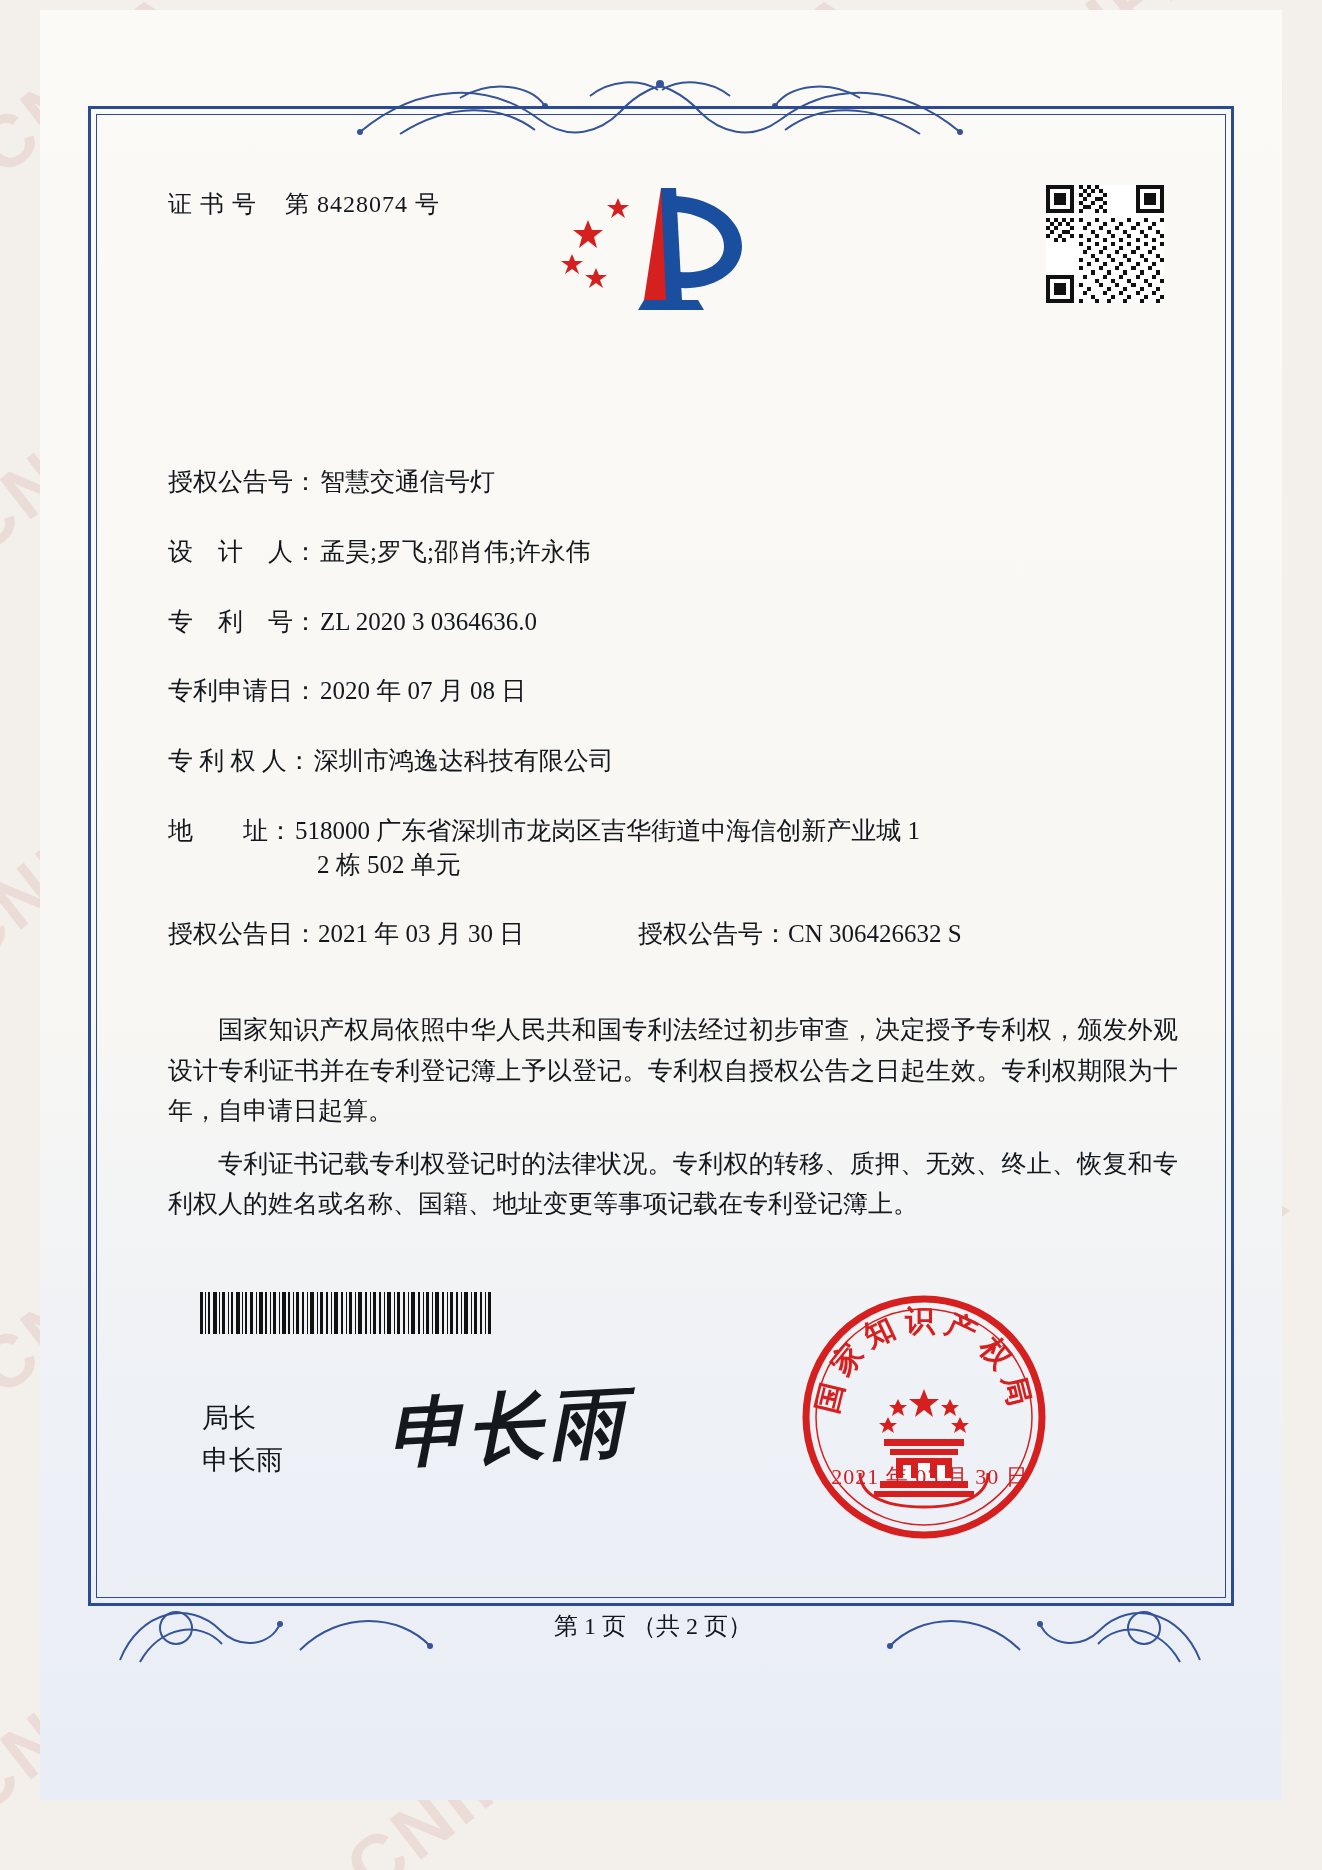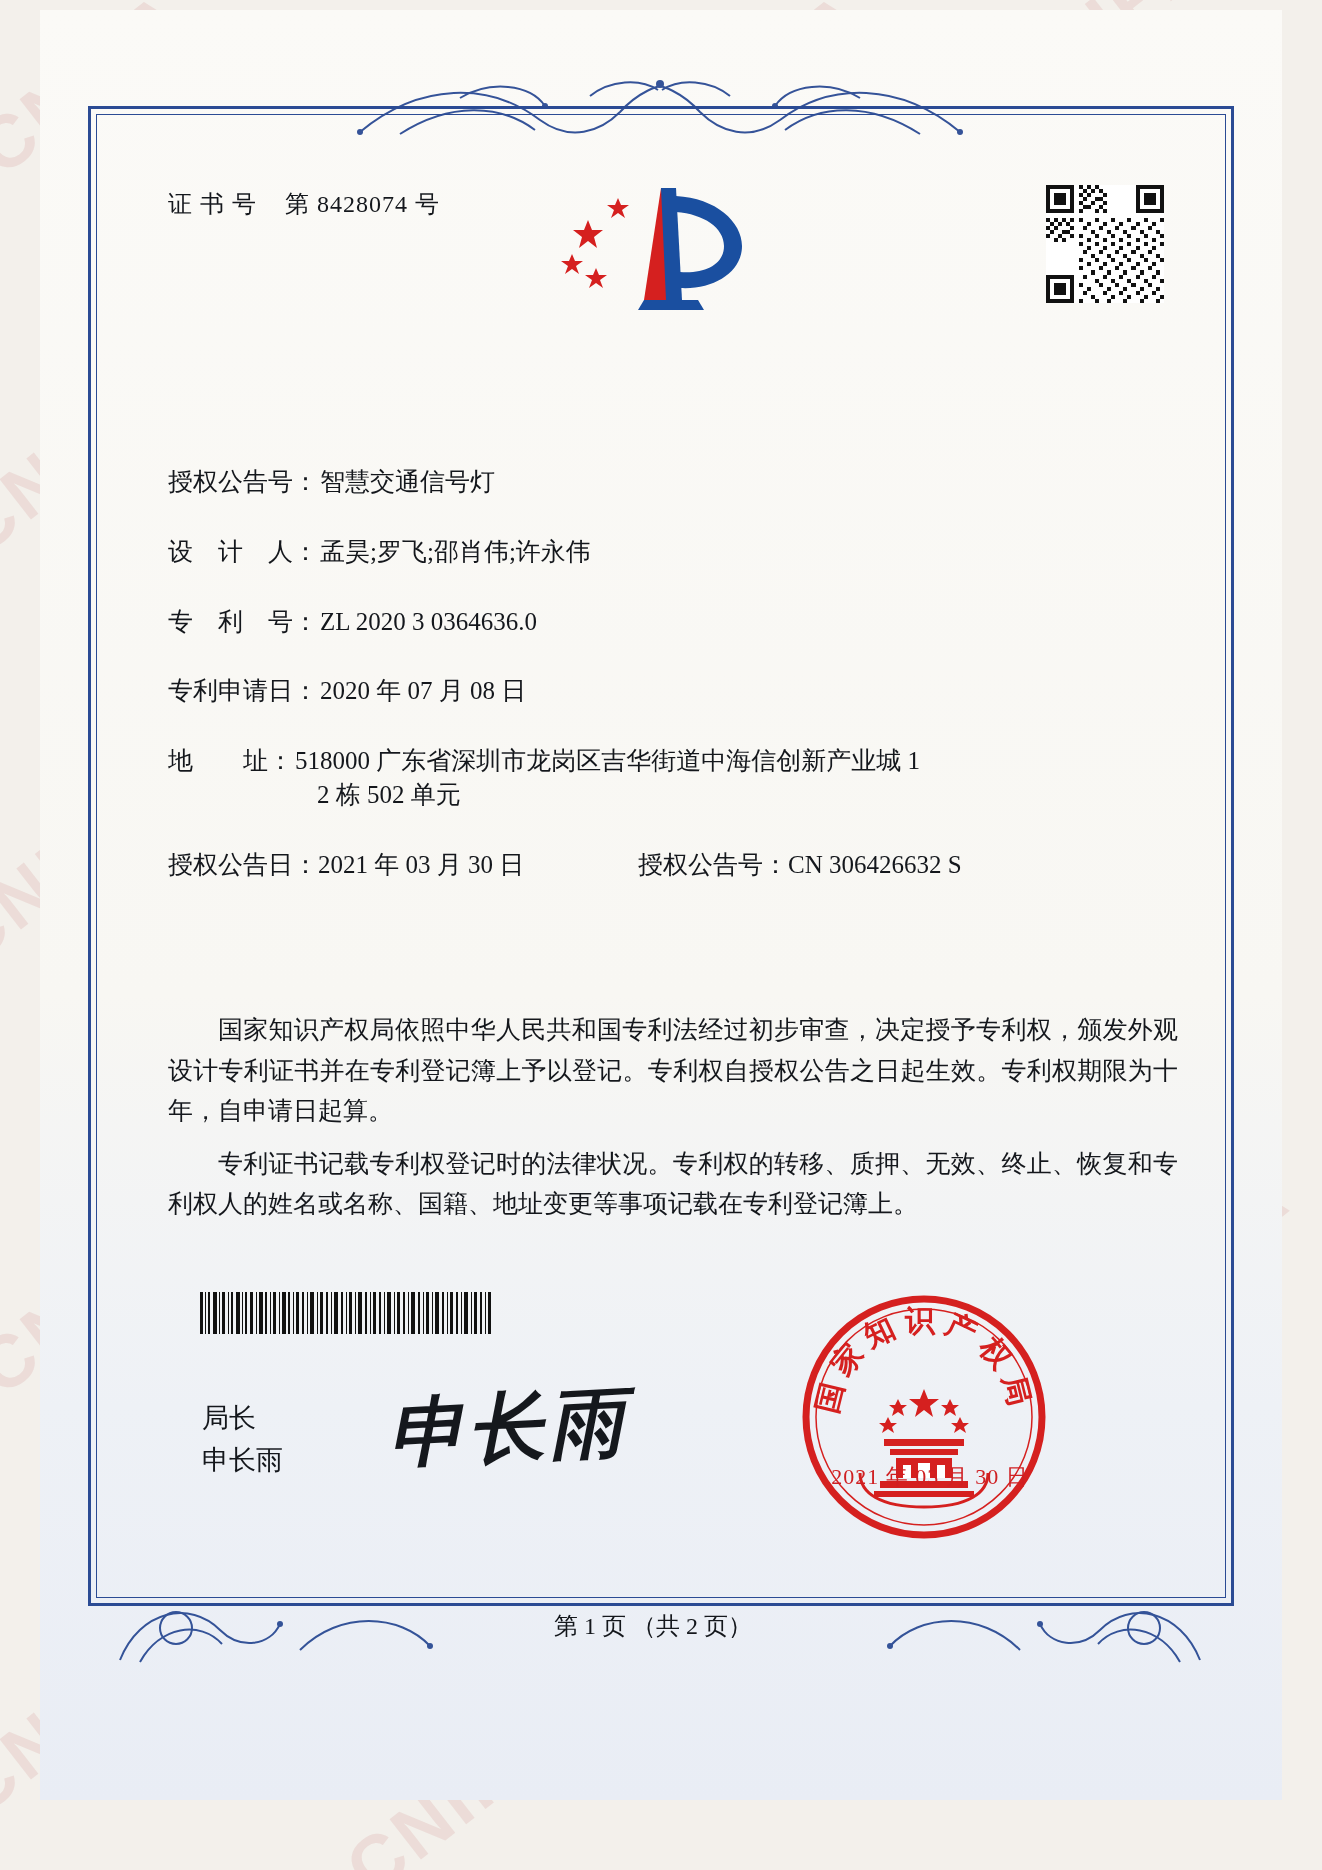--- a/index.html
+++ b/index.html
@@ -487,20 +487,24 @@
     <div class="row">
       <span class="label">专    利    号：</span>
       <span class="value">ZL 2020 3 0364636.0</span>
     </div>
 
     <div class="row">
       <span class="label">专利申请日：</span>
       <span class="value">2020 年 07 月 08 日</span>
     </div>
 
+    <div class="row">
+      <span class="label">专 利 权 人：</span>
+      <span class="value">深圳市鸿逸达科技有限公司</span>
+    </div>
 
     <div class="row">
       <span class="label">地        址：</span>
       <span class="value">
         <span>518000 广东省深圳市龙岗区吉华街道中海信创新产业城 1</span>
         <span class="indent2">2 栋 502 单元</span>
       </span>
     </div>
 
     <div class="row-split">

